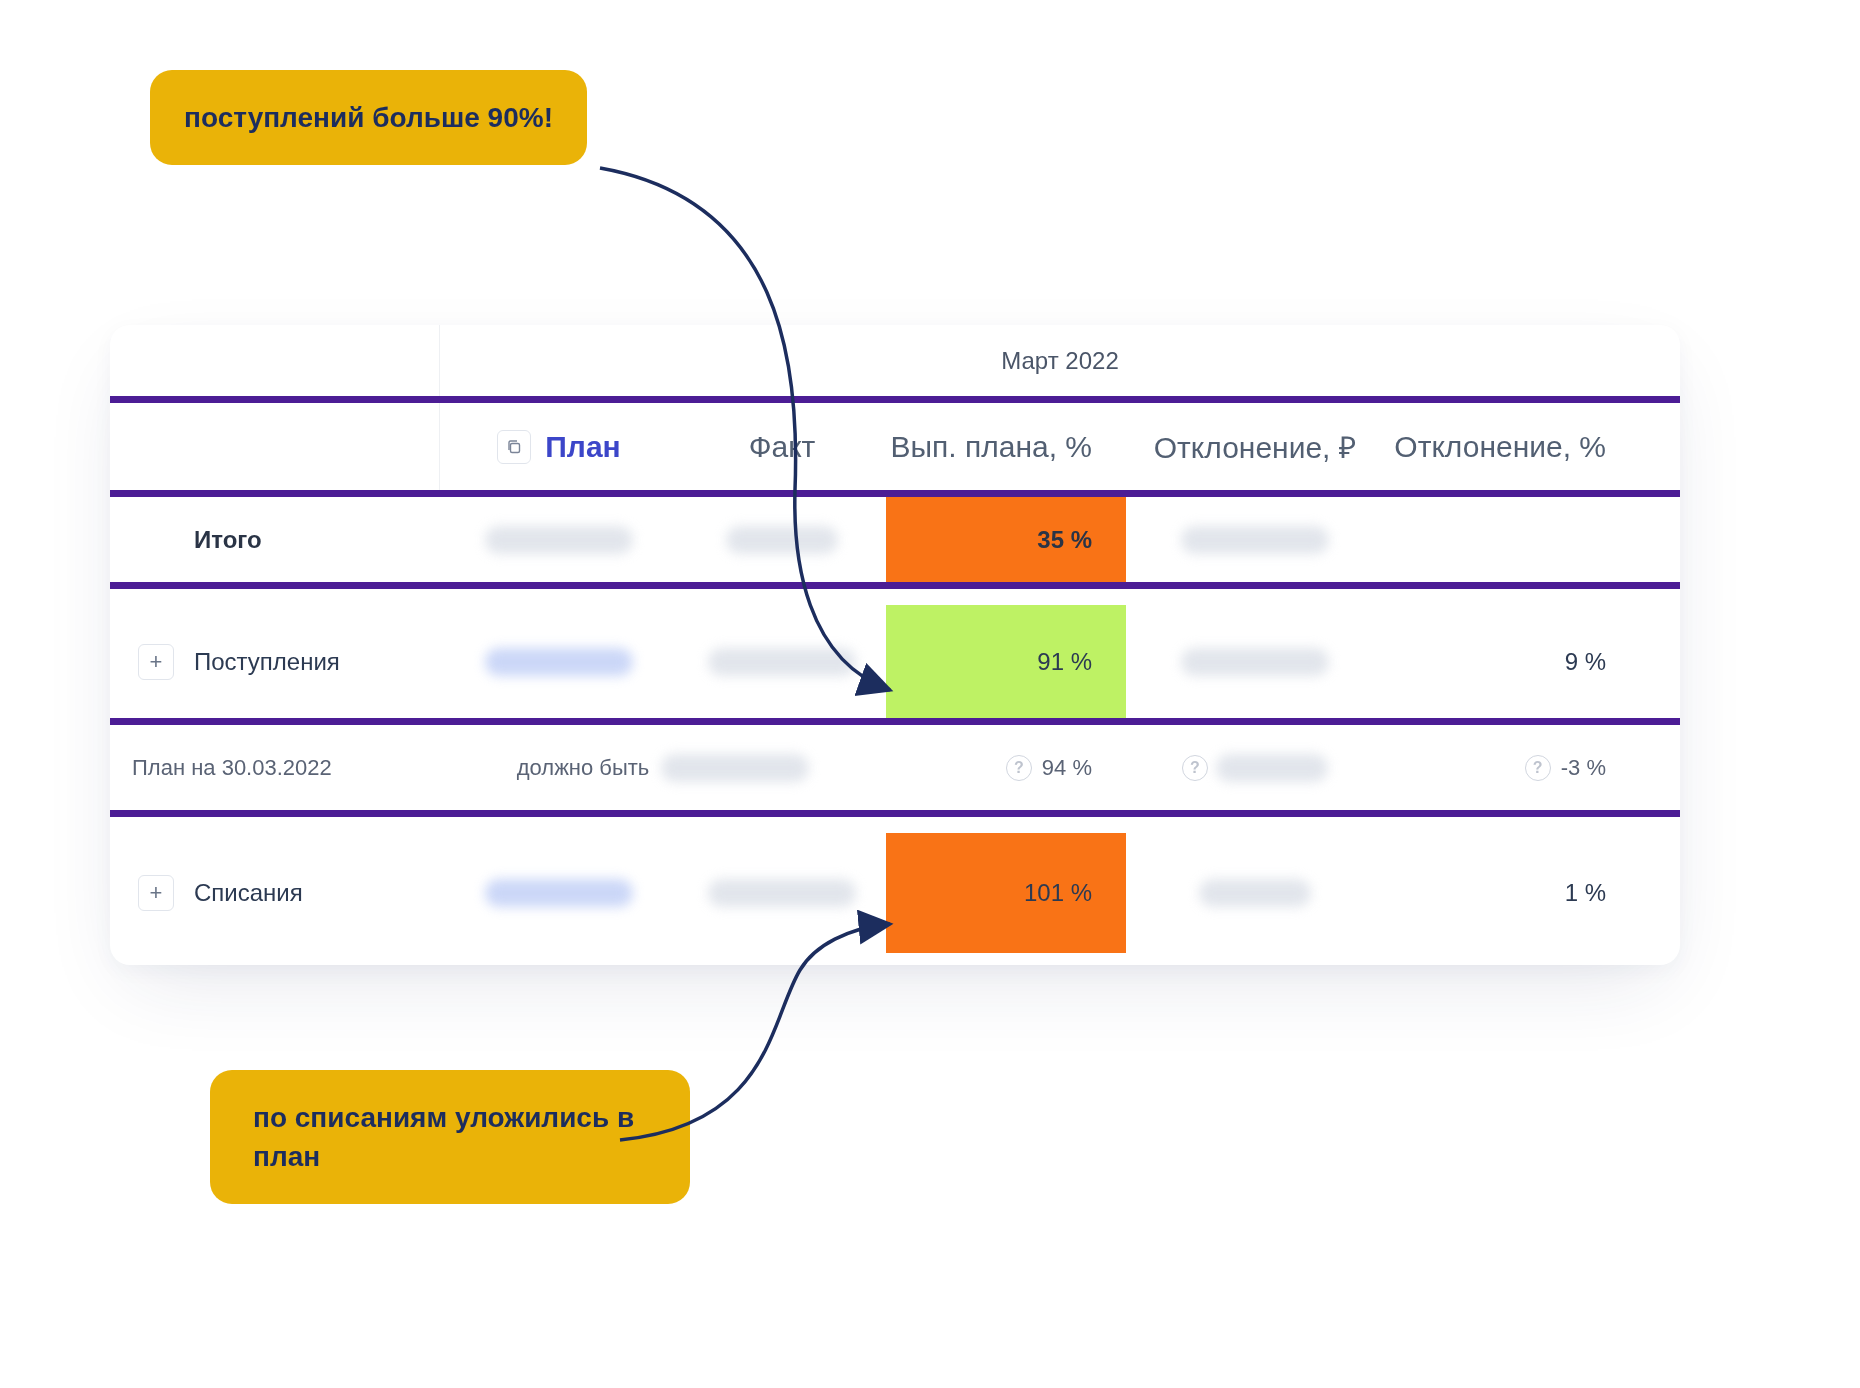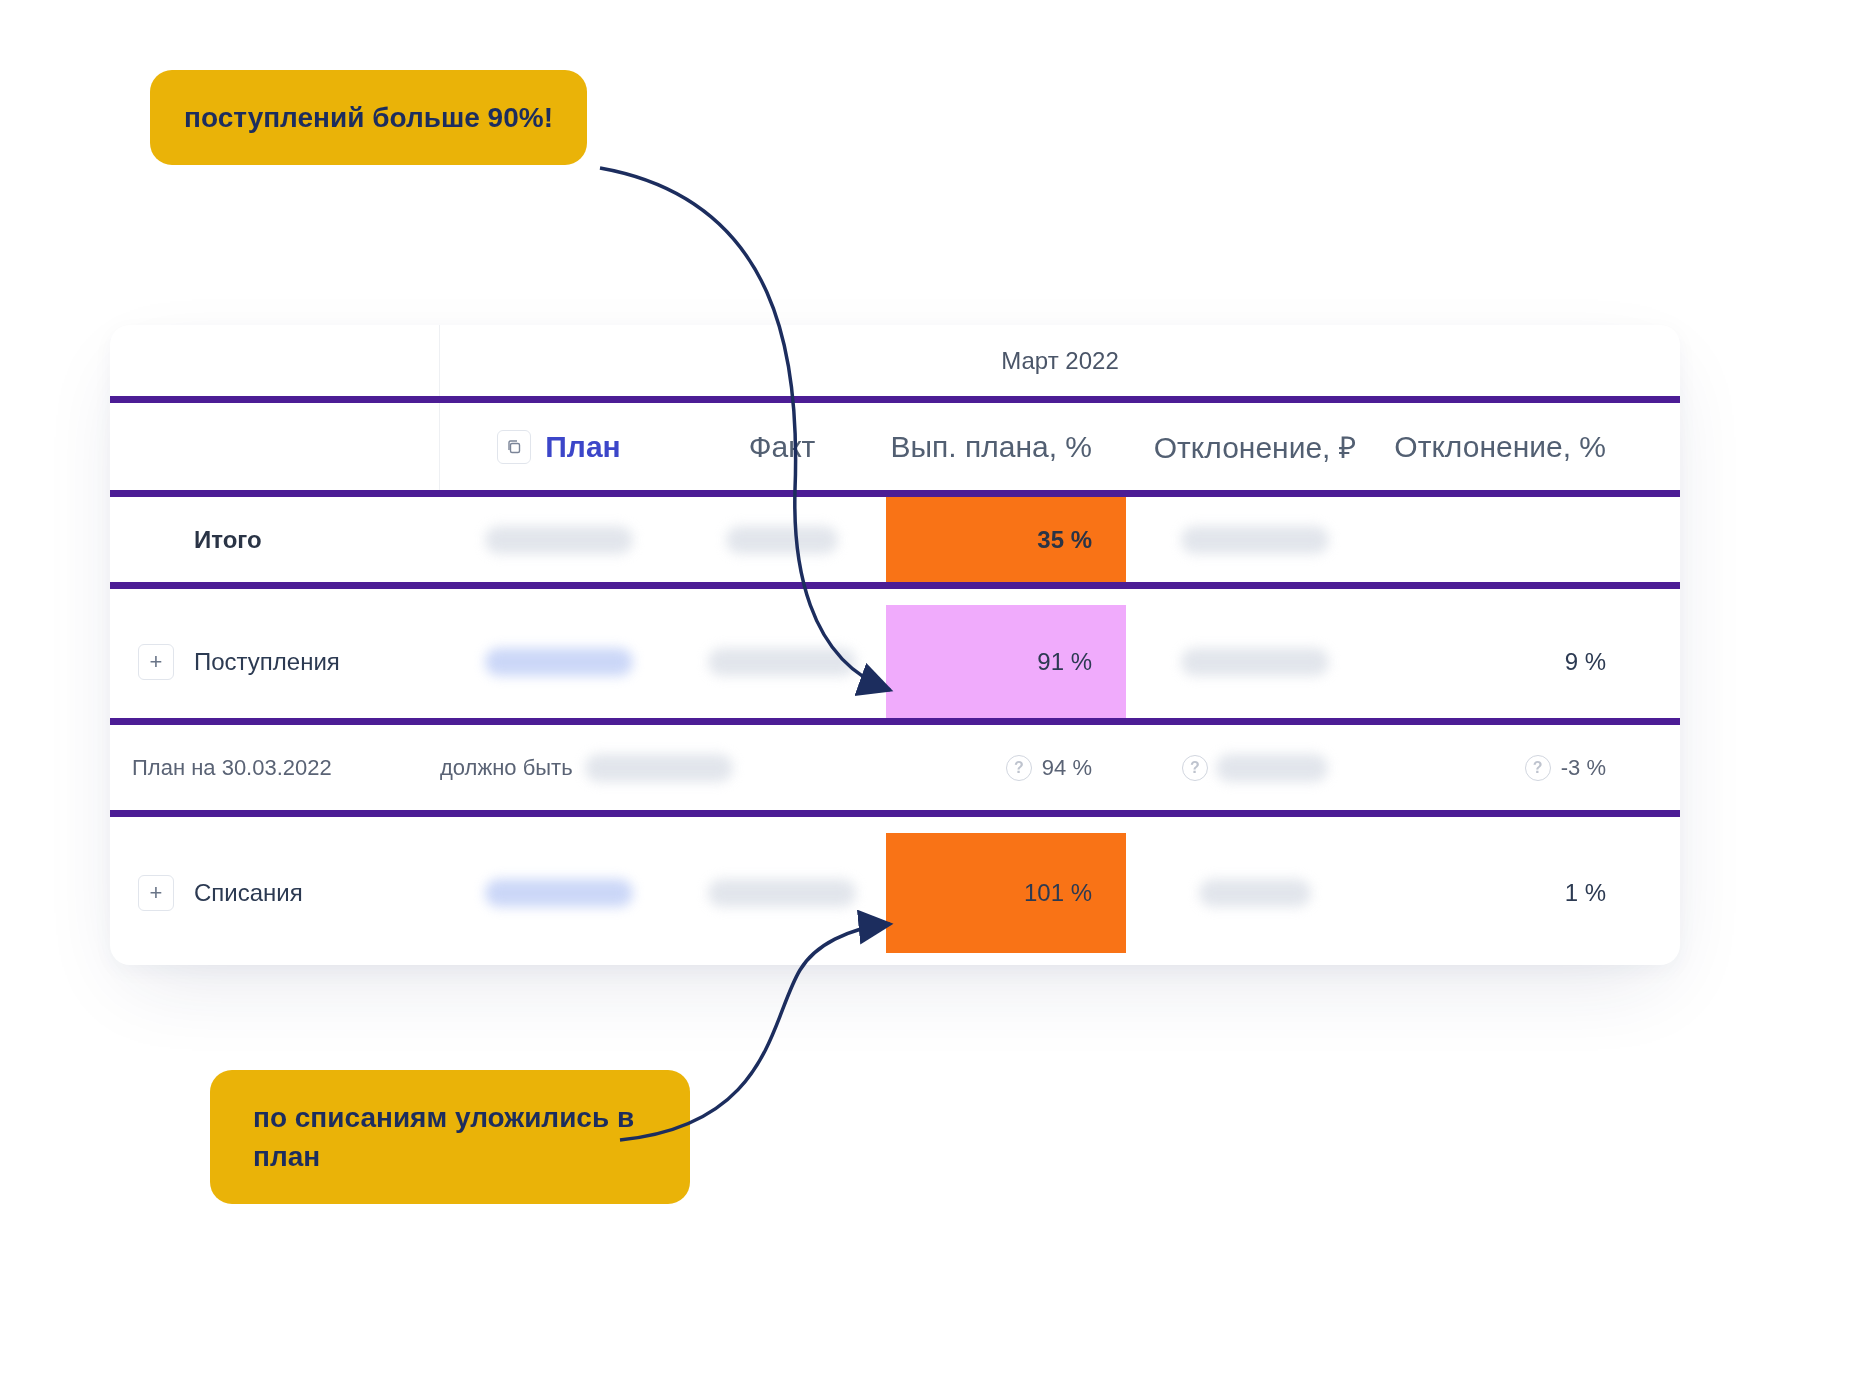--- a/index.html
+++ b/index.html
@@ -89,21 +89,21 @@
     width: 148px; height: 28px;
     background: #dfe3ea;
     border-radius: 14px;
     filter: blur(6px);
     opacity: 0.9;
   }
   .blur-pill.sm { width: 112px; }
   .blur-blue { background: #c6d3f7; }
 
   .bg-soft-red    { background: #f97316; }
-  .bg-soft-yellow { background: #f0abfc; }
+  .bg-soft-yellow { background: #bef264; }
 
   .help-icon {
     width: 26px; height: 26px;
     border: 1.5px solid #c5cbd6;
     border-radius: 50%;
     color: #aeb5c2; font-size: 16px;
     display: flex; align-items: center; justify-content: center;
     opacity: 0.8;
     font-weight: 600;
   }
@@ -174,21 +174,21 @@
     <div class="cell cell-ot-r">
         <span class="blur-pill"></span>
       </div>
     <div class="cell cell-ot-p">9 %</div>
   </div>
 
   <div class="row row-sub">
     <div class="cell cell-name" style="padding-left:22px">
       <span>План на 30.03.2022</span>
     </div>
-    <div class="cell" style="width:446px; gap:12px;">
+    <div class="cell" style="width:446px; justify-content:center; gap:12px;">
       <span>должно быть</span>
       <span class="blur-pill"></span>
     </div>
     <div class="cell cell-vyp">
       <span class="help-icon">?</span>
       <span>94 %</span>
     </div>
     <div class="cell cell-ot-r">
       <span class="help-icon">?</span>
       <span class="blur-pill sm"></span>

